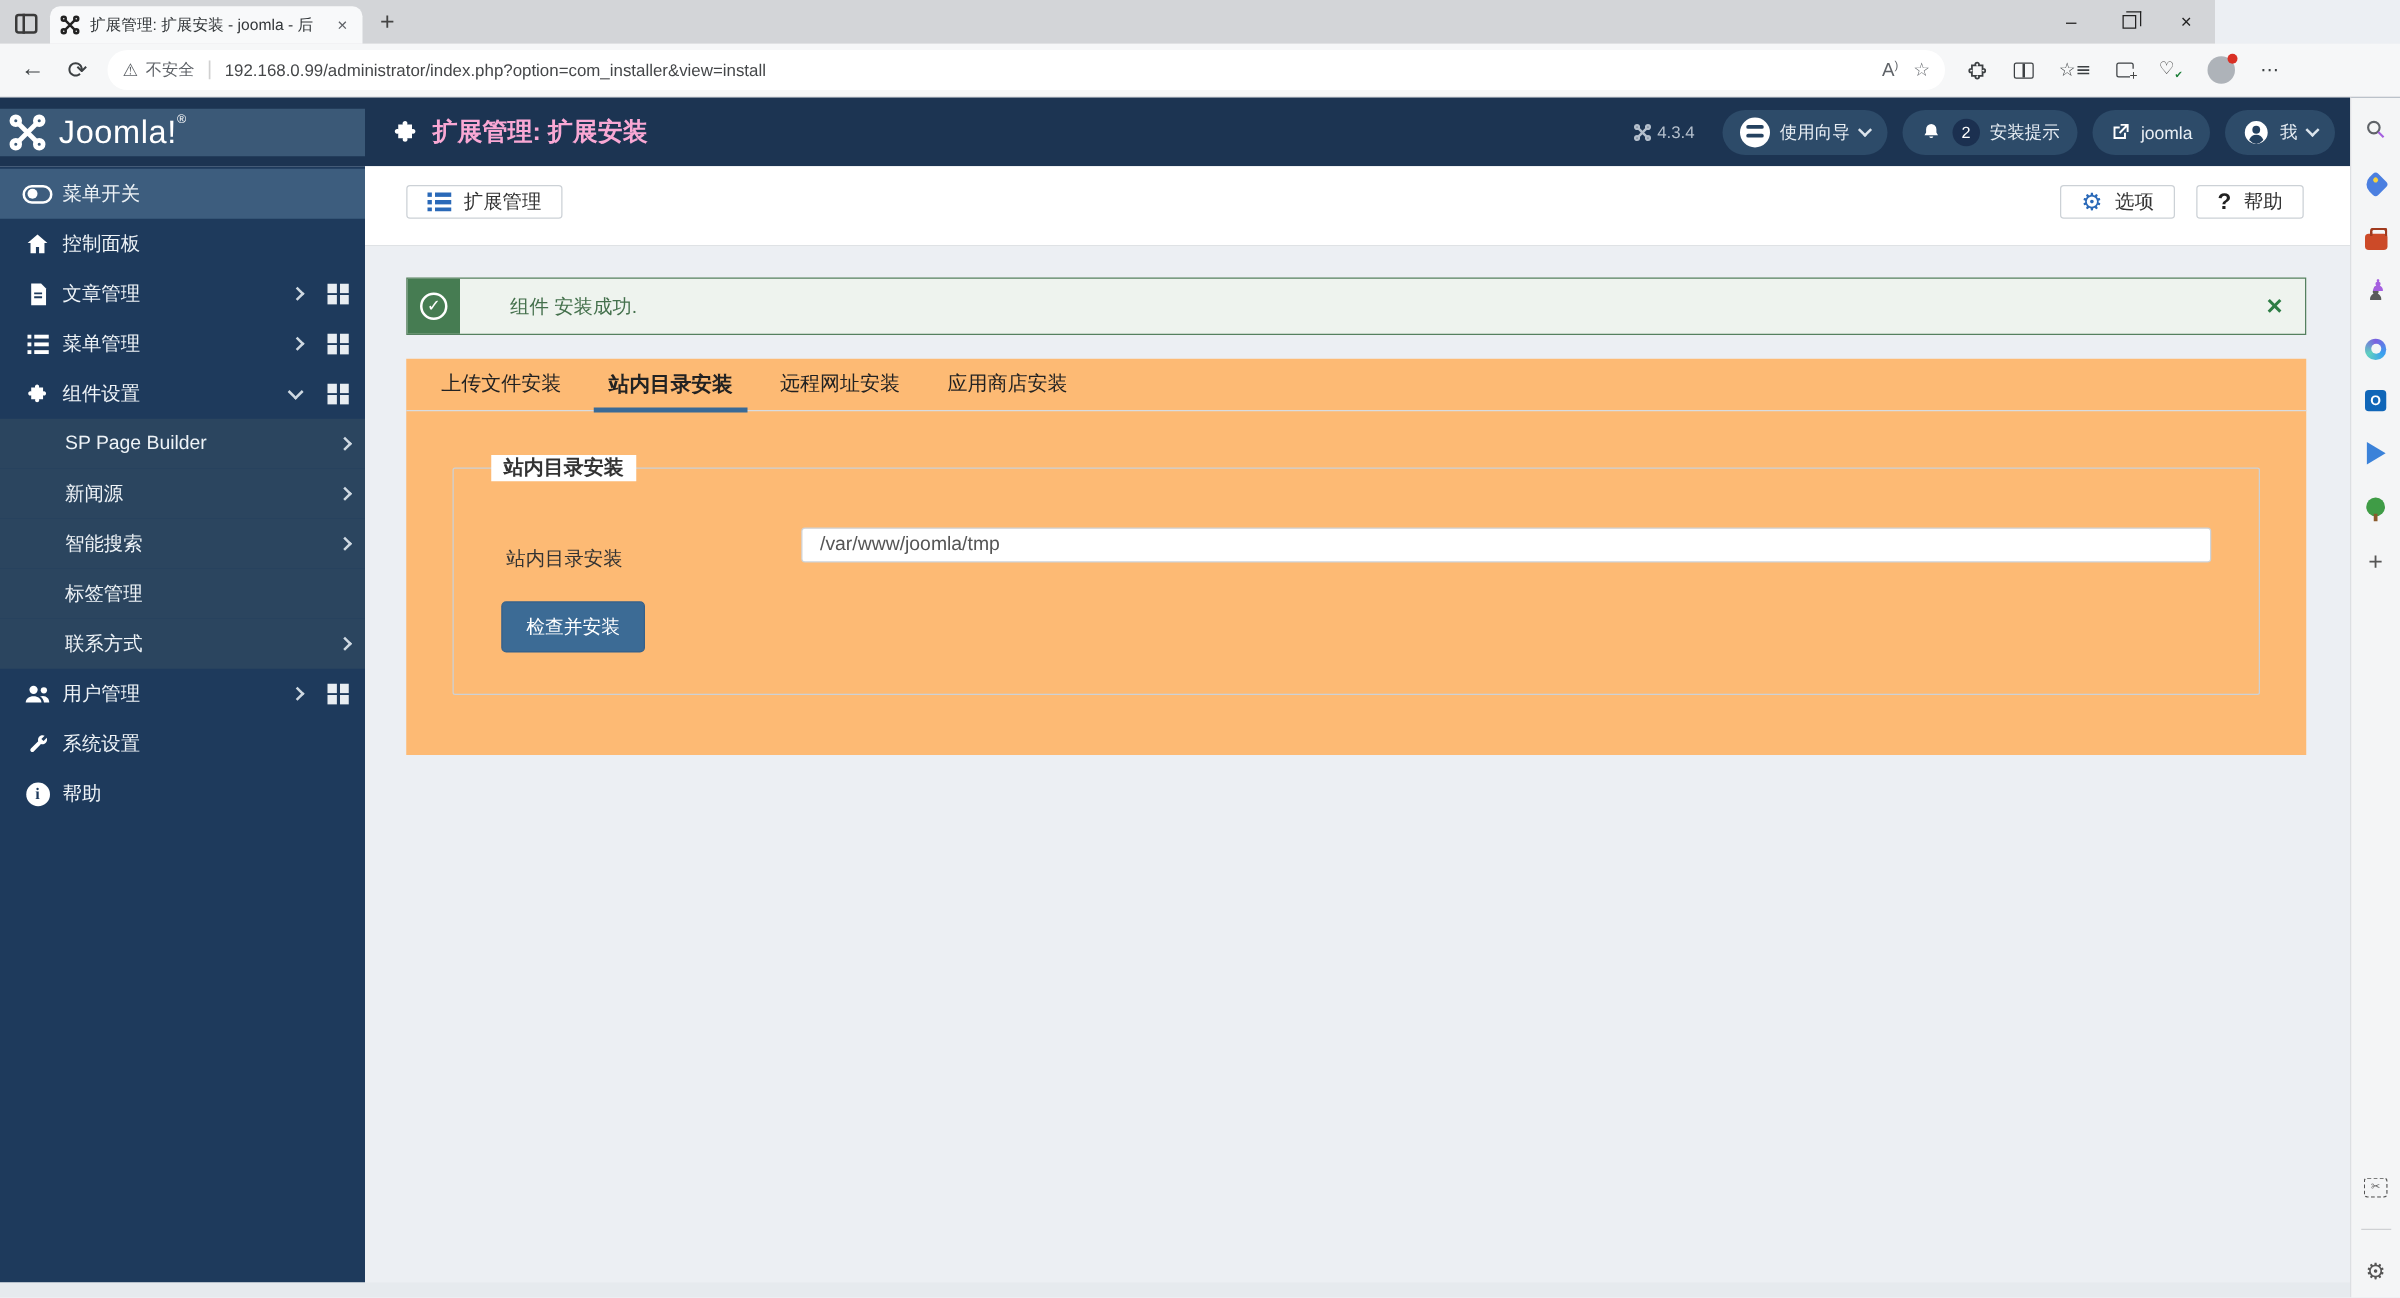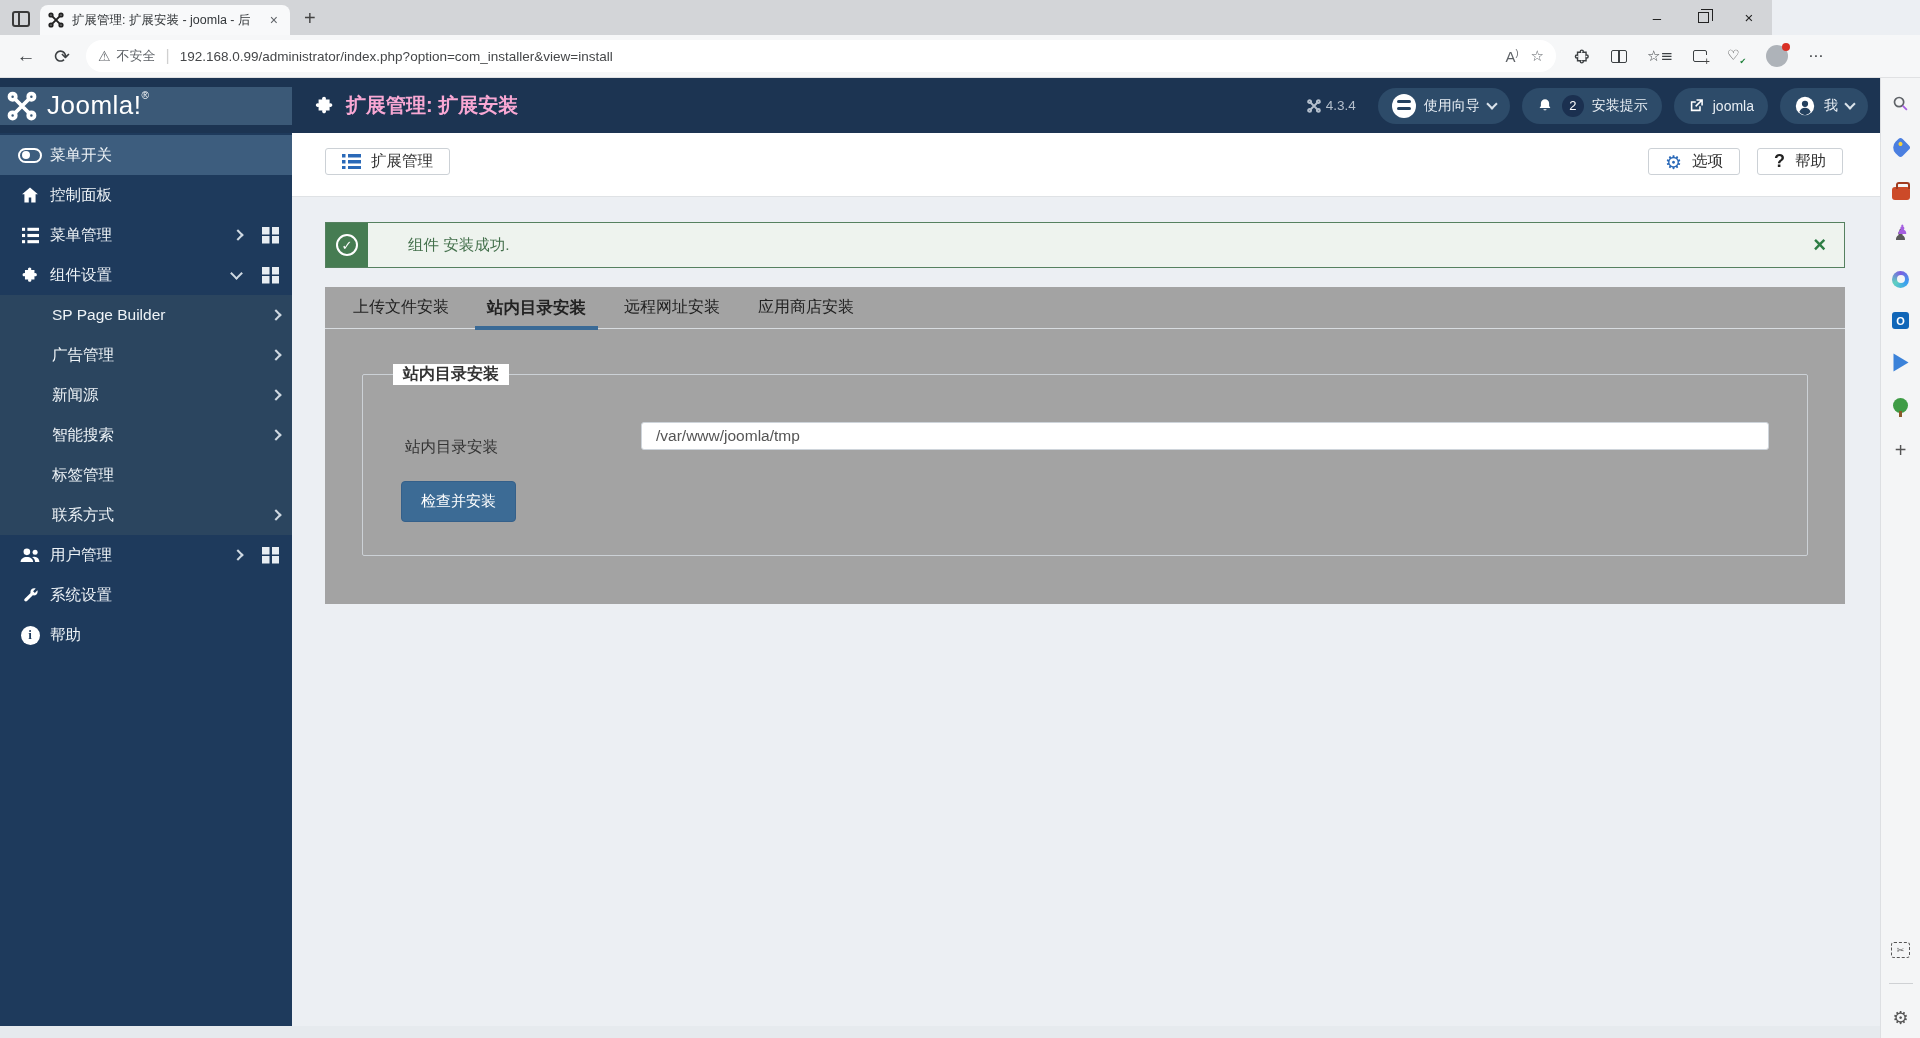--- a/index.html
+++ b/index.html
@@ -94,21 +94,21 @@
       linear-gradient(#2a69b8,#2a69b8) 6px 11.5px/13px 3.5px no-repeat; }
   .gear-blue { color:#2a69b8; font-size:19px; font-family:"DejaVu Sans", sans-serif; }
   .qmark { color:#222; font-size:18px; font-weight:bold; }
 
   #alert { left:325px; top:222px; width:1520px; height:46px; background:#eef3ee; border:1px solid #55805f; display:flex; align-items:center; }
   #alert-badge { width:42px; height:100%; background:#467c52; display:flex; align-items:center; justify-content:center; flex:0 0 42px; }
   .check-circle { width:22px; height:22px; border:2px solid #fff; border-radius:50%; color:#fff; font-size:13px; display:flex; align-items:center; justify-content:center; }
   #alert-msg { margin-left:40px; color:#44704c; font-size:15.5px; }
   #alert-close { margin-left:auto; margin-right:18px; color:#2e7d45; font-size:22px; font-weight:bold; line-height:1; }
 
-  #card { left:325px; top:287px; width:1520px; height:317px; background:#a3a3a3; }
+  #card { left:325px; top:287px; width:1520px; height:317px; background:#fdba74; }
   #tabs { height:42px; border-bottom:1px solid #d8dce0; display:flex; align-items:stretch; padding-left:16px; }
   .jtab { display:flex; align-items:center; padding:0 12px; margin-right:14px; font-size:16px; color:#222; position:relative; }
   .jtab.active { font-weight:bold; font-size:16.5px; }
   .jtab.active::after { content:""; position:absolute; left:0; right:0; bottom:-2px; height:4px; background:#3a6a96; }
 
   #fieldset { position:absolute; left:37px; top:87px; width:1446px; height:182px; border:1px solid #ccd1d6; border-radius:2px; }
   #legend { position:absolute; left:30px; top:-11px; background:#fff; padding:0 10px; font-size:16px; font-weight:bold; color:#333; }
   #form-label { position:absolute; left:42px; top:62px; font-size:15.5px; color:#333; }
   #form-input { position:absolute; left:278px; top:47px; width:1128px; height:28px; border:1px solid #ced4da; border-radius:3px; padding:0 14px; font-size:15.5px; color:#555; font-family:"Liberation Sans", sans-serif; background:#fff; }
   #submit-btn { position:absolute; left:38px; top:106px; height:41px; padding:0 19px; background:#3c6b95; border:1px solid #35608a; border-radius:4px; color:#fff; font-size:15px; font-family:"Liberation Sans", sans-serif; }
@@ -262,20 +262,31 @@
   <div class="side-item">
     <span class="s-icon">
         <svg width="20" height="20" viewBox="0 0 24 24">
           <path fill="#fff" d="M12 3l-9.5 8.2h2.8V21h5.2v-6h3v6h5.2v-9.8h2.8z"></path>
         </svg>
       </span>
     <span class="s-label">控制面板</span>
   </div>
   <div class="side-item">
     <span class="s-icon">
+        <svg width="17" height="19" viewBox="0 0 20 24">
+          <path fill="#fff" d="M3 1h10l5 5v17H3z"></path>
+          <path fill="#1e3a5c" d="M6 10h8v1.8H6zm0 4h8v1.8H6z"></path>
+        </svg>
+      </span>
+    <span class="s-label">文章管理</span>
+    <span class="chev-r"></span>
+    <span class="grid4"></span>
+  </div>
+  <div class="side-item">
+    <span class="s-icon">
         <svg width="19" height="17" viewBox="0 0 24 22">
           <g fill="#fff">
             <rect x="1" y="1" width="4" height="4"></rect>
             <rect x="8" y="1" width="15" height="4"></rect>
             <rect x="1" y="9" width="4" height="4"></rect>
             <rect x="8" y="9" width="15" height="4"></rect>
             <rect x="1" y="17" width="4" height="4"></rect>
             <rect x="8" y="17" width="15" height="4"></rect>
           </g>
         </svg>
@@ -293,24 +304,20 @@
     <span class="s-label">组件设置</span>
     <span class="chev-d-side"></span>
     <span class="grid4"></span>
   </div>
 
   <div class="side-item side-sub">
     <span class="s-label">SP Page Builder</span>
     <span class="chev-r sub"></span>
   </div>
   <div class="side-item side-sub">
-    <span class="s-label">广告管理</span>
-    <span class="chev-r sub"></span>
-  </div>
-  <div class="side-item side-sub">
     <span class="s-label">新闻源</span>
     <span class="chev-r sub"></span>
   </div>
   <div class="side-item side-sub">
     <span class="s-label">智能搜索</span>
     <span class="chev-r sub"></span>
   </div>
   <div class="side-item side-sub">
     <span class="s-label">标签管理</span>
   </div>

